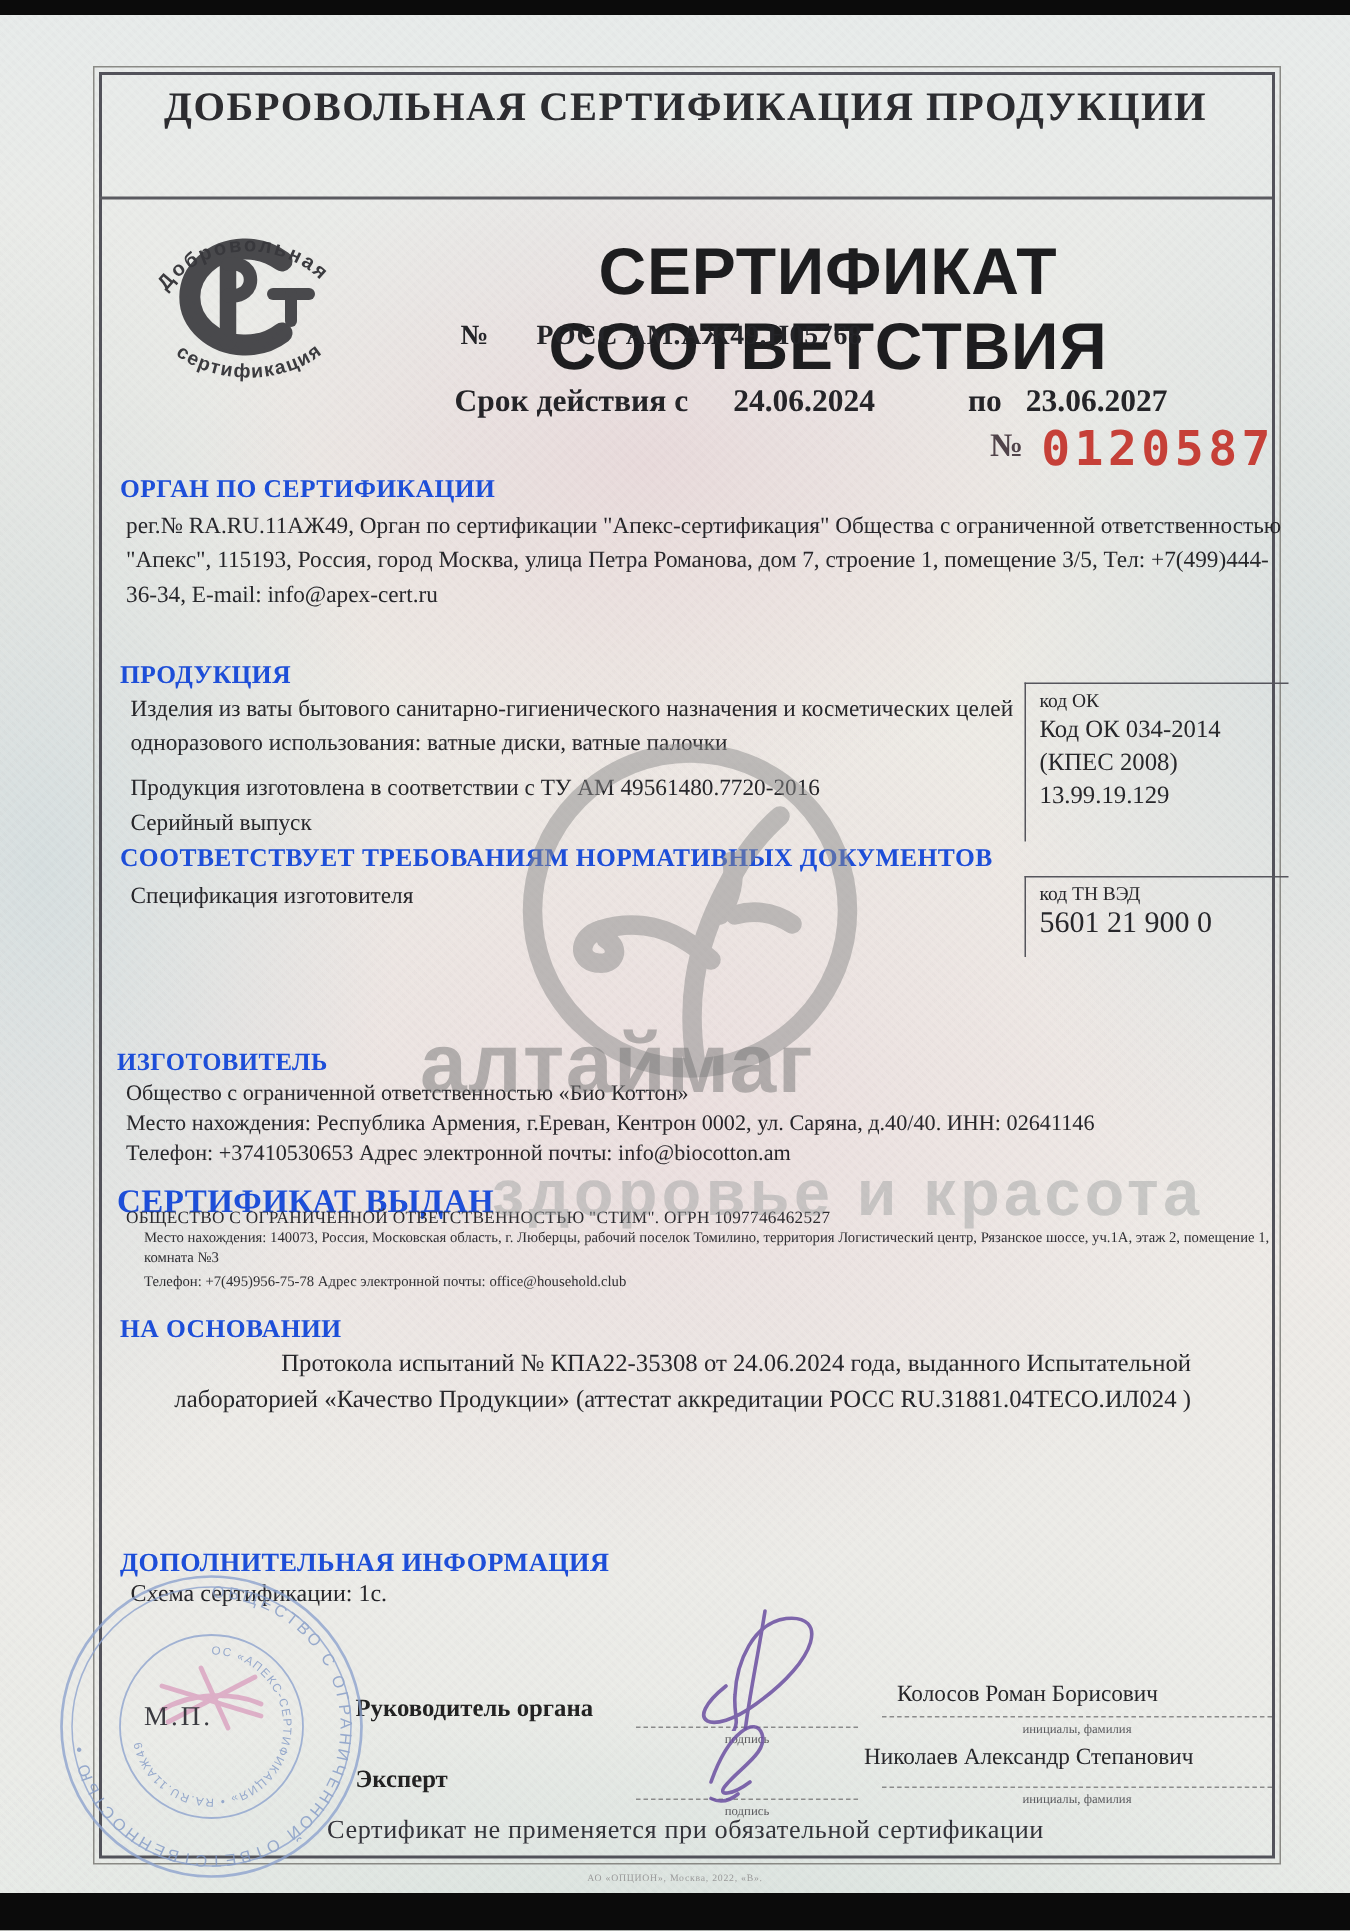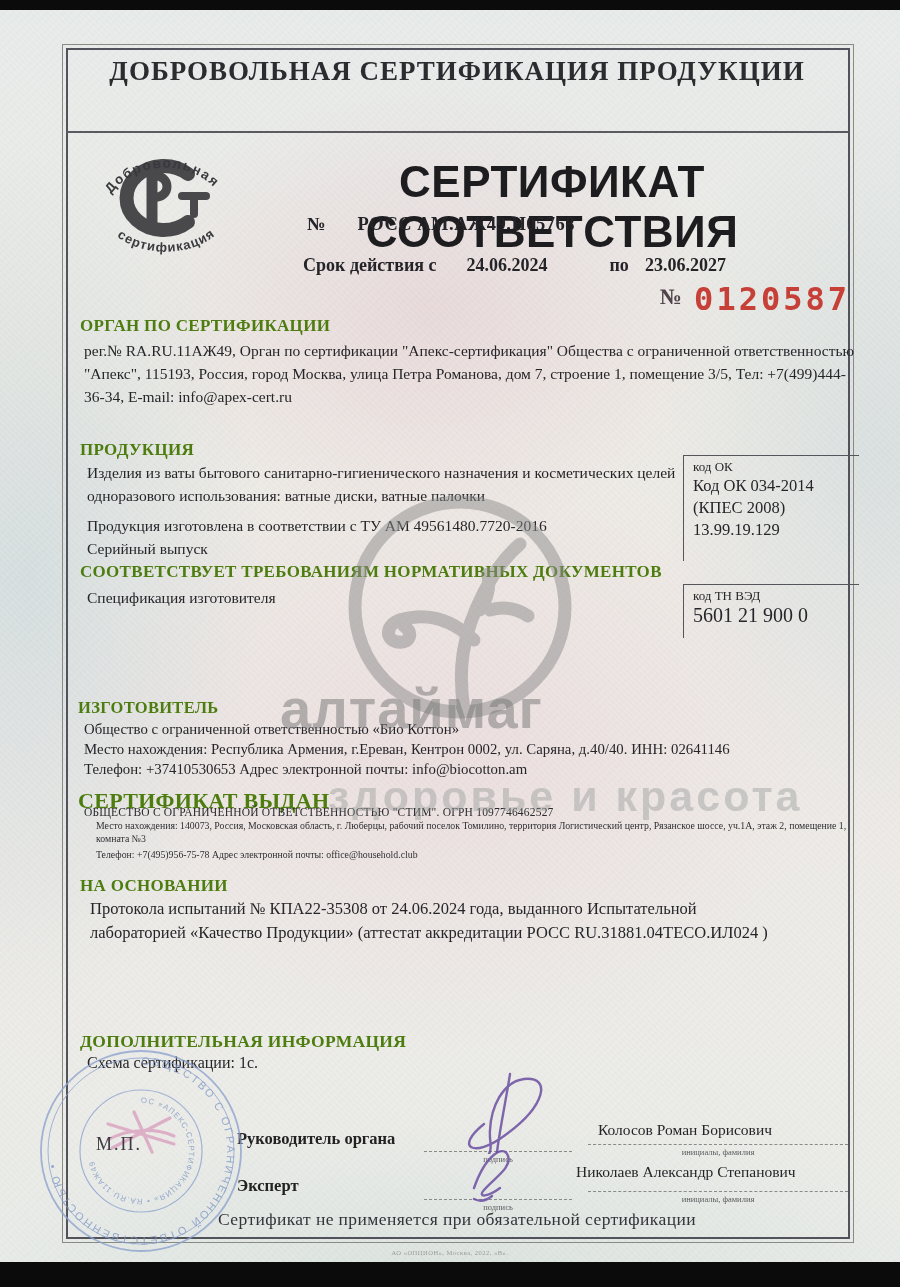--- a/index.html
+++ b/index.html
@@ -26,31 +26,31 @@
   .band-line{position:absolute;left:66px;top:131px;width:782px;border-top:2px solid #5a5a60;}
 
   .band-title{position:absolute;left:66px;top:56px;width:782px;text-align:center;
     font-weight:bold;font-size:27px;letter-spacing:1px;color:#2c2c30;}
 
   .doc-title{position:absolute;left:252px;top:157px;width:600px;text-align:center;
     font-family:"Liberation Sans",sans-serif;font-weight:bold;font-size:44px;letter-spacing:.5px;color:#1d1d1f;}
 
   .no-line{position:absolute;left:307px;top:214px;font-weight:bold;font-size:18.5px;color:#242428;}
   .no-line .val{margin-left:32px;letter-spacing:.5px;}
-  .validity{position:absolute;left:303px;top:255px;font-weight:bold;font-size:18px;color:#242428;display:flex;}
+  .validity{position:absolute;left:303px;top:255px;font-weight:bold;font-size:21px;color:#242428;display:flex;}
   .validity .from{margin-left:30px;}
   .validity .po{margin-left:62px;}
   .validity .to{margin-left:16px;}
 
   .blank-no{position:absolute;left:660px;top:280px;display:flex;align-items:flex-start;}
   .blank-no .sym{font-size:22px;font-weight:bold;color:#50434a;margin-top:4px;}
   .blank-no .digits{font-family:"DejaVu Sans Mono",monospace;font-size:32px;font-weight:bold;
     color:#c64038;letter-spacing:3px;margin-left:12px;}
 
-  .h{position:absolute;font-weight:bold;font-size:17px;color:#4d7c0f;letter-spacing:.3px;}
+  .h{position:absolute;font-weight:bold;font-size:17px;color:#1d4ed8;letter-spacing:.3px;}
   .body-text{position:absolute;font-size:15.5px;line-height:23px;color:#26262a;}
 
   .codebox{position:absolute;left:683px;width:166px;border-left:1.5px solid #55555c;border-top:1.5px solid #55555c;
     padding:3px 0 0 9px;color:#26262a;}
   .codebox .cap{font-size:13px;}
   .codebox .ln{font-size:16.5px;line-height:22px;}
 
   .small-caps-line{position:absolute;font-size:11.5px;color:#2a2a2e;letter-spacing:.2px;}
   .tiny-line{position:absolute;font-size:9.8px;line-height:13px;color:#2e2e32;margin-left:12px;}
 
@@ -156,21 +156,21 @@
 <div class="body-text" style="left:84px;top:719px;width:775px;font-size:14.8px;line-height:20px;">Общество с ограниченной ответственностью «Био Коттон»</div>
 <div class="body-text" style="left:84px;top:739px;width:775px;font-size:14.8px;line-height:20px;">Место нахождения: Республика Армения, г.Ереван, Кентрон 0002, ул. Саряна, д.40/40. ИНН: 02641146</div>
 <div class="body-text" style="left:84px;top:759px;width:775px;font-size:14.8px;line-height:20px;">Телефон: +37410530653 Адрес электронной почты: info@biocotton.am</div>
 
 <div class="h" style="left:78px;top:788px;font-size:22px;">СЕРТИФИКАТ ВЫДАН</div>
 <div class="small-caps-line" style="left:84px;top:806px;">ОБЩЕСТВО С ОГРАНИЧЕННОЙ ОТВЕТСТВЕННОСТЬЮ "СТИМ". ОГРН 1097746462527</div>
 <div class="tiny-line" style="left:84px;top:819px;width:772px;">Место нахождения: 140073, Россия, Московская область, г. Люберцы, рабочий поселок Томилино, территория Логистический центр, Рязанское шоссе, уч.1А, этаж 2, помещение 1, комната №3</div>
 <div class="tiny-line" style="left:84px;top:848px;">Телефон: +7(495)956-75-78 Адрес электронной почты: office@household.club</div>
 
 <div class="h" style="left:80px;top:876px;">НА ОСНОВАНИИ</div>
-<div class="body-text" style="left:90px;top:897px;width:690px;font-size:16.5px;line-height:24px;">Протокола испытаний № КПА22-35308 от 24.06.2024 года, выданного Испытательной лабораторией «Качество Продукции» (аттестат аккредитации РОСС RU.31881.04ТЕСО.ИЛ024 )</div>
+<div class="body-text" style="left:104px;top:897px;width:690px;font-size:16.5px;line-height:24px;text-align:right;">Протокола испытаний № КПА22-35308 от 24.06.2024 года, выданного Испытательной лабораторией «Качество Продукции» (аттестат аккредитации РОСС RU.31881.04ТЕСО.ИЛ024 )</div>
 
 <div class="h" style="left:80px;top:1031px;font-size:17.5px;">ДОПОЛНИТЕЛЬНАЯ ИНФОРМАЦИЯ</div>
 <div class="body-text" style="left:87px;top:1051px;font-size:16px;">Схема сертификации: 1с.</div>
 
 <div class="mp">М.П.</div>
 
 <svg class="stamp" width="214" height="214" viewBox="0 0 214 214">
   <defs>
     <path id="stampOuter" d="M 107 21 a 86 86 0 1 1 -0.01 0"></path>
     <path id="stampInner" d="M 107 59 a 48 48 0 1 1 -0.01 0"></path>

